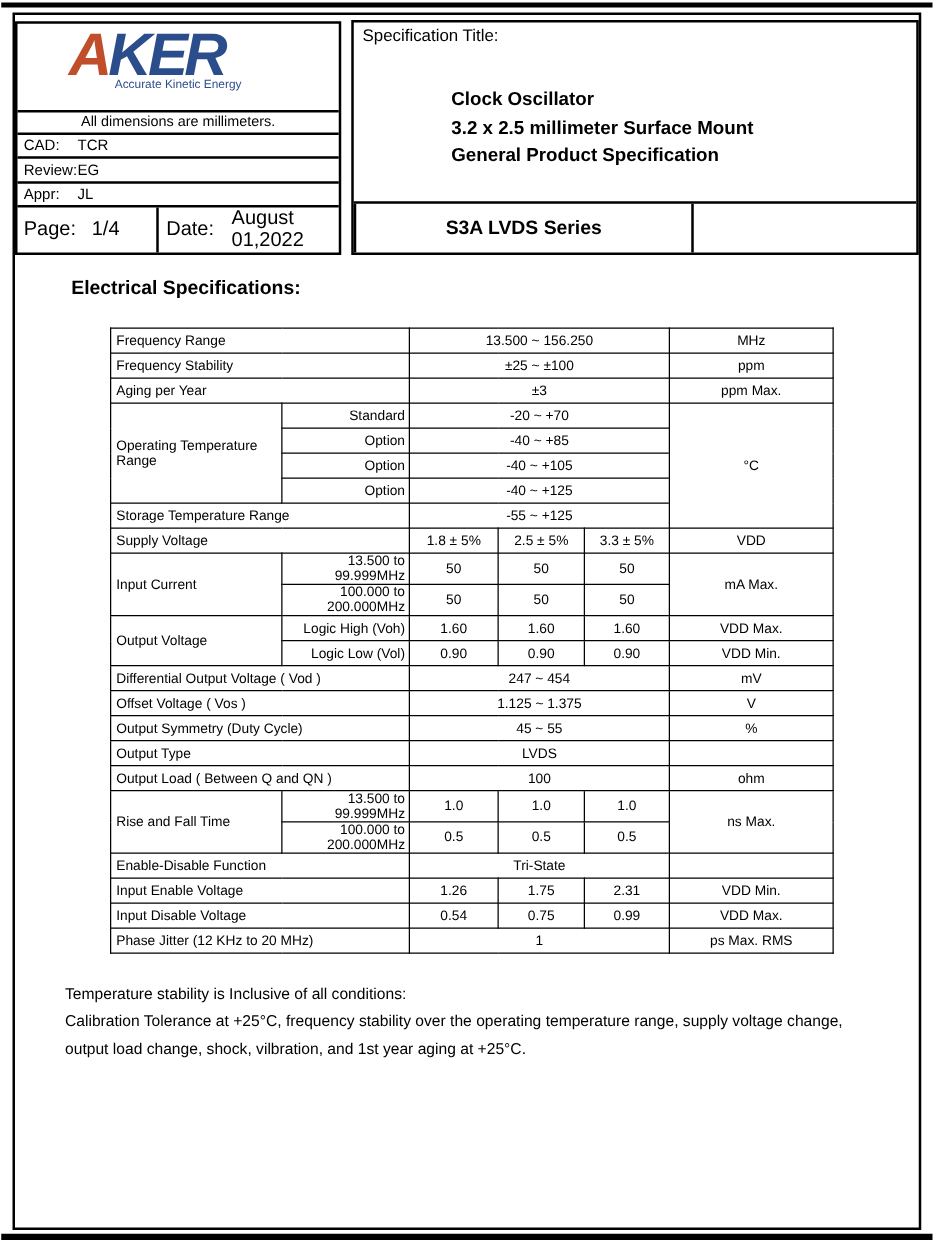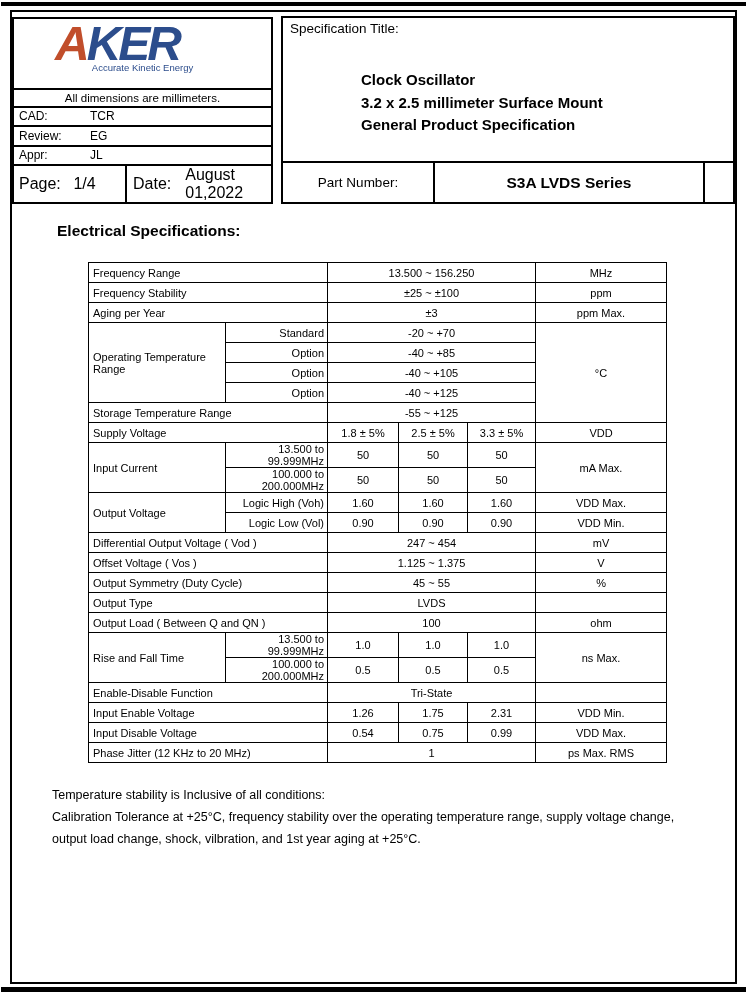--- a/index.html
+++ b/index.html
@@ -19,21 +19,21 @@
     position:absolute; left:0px; top:5px; width:261px; height:187px;
     border:2px solid #000; display:flex; flex-direction:column;
   }
   .logo-area { height:78px; text-align:center; padding-top:2px; overflow:hidden; }
   .logo-svg { display:block; margin:0 auto; }
   .tagline { font-size:9.5px; font-weight:normal; margin-top:-3px; }
   .address { font-size:10.5px; margin-top:2px; }
   .dims-row { height:18px; border-top:2px solid #000; text-align:center;
               font-size:11.5px; line-height:16px; }
   .meta-row { height:22px; border-top:2px solid #000; display:flex; align-items:center;
-              font-size:12px;gap:28px; }
+              font-size:12px; }
   .meta-label { width:48px; padding-left:5px; }
   .page-row { flex:1; border-top:2px solid #000; display:flex; font-size:16px; }
   .pg-cell1 { width:113px; border-right:2px solid #000; display:flex; align-items:center; }
   .pg-cell1 .meta-label { width:44px; }
   .pg-val { margin:0 auto; padding-right:14px; }
   .pg-cell2 { flex:1; display:flex; align-items:center; padding-left:6px; }
   .date-val { margin-left:14px; }
 
   
   .spec-box {
@@ -113,21 +113,20 @@
   </div>
 
   <div class="spec-box">
     <div class="spec-title-label">Specification Title:</div>
     <div class="spec-title-lines">
       <div>Clock Oscillator</div>
       <div>3.2 x 2.5 millimeter Surface Mount</div>
       <div>General Product Specification</div>
     </div>
     <div class="part-row">
-      <div class="part-cell1">Part Number:</div>
       <div class="part-cell2">S3A LVDS Series</div>
       <div class="part-cell3"></div>
     </div>
   </div>
 
   <div class="section-title">Electrical Specifications:</div>
 
   <table class="spec-table">
     <colgroup>
       <col style="width:137px">

